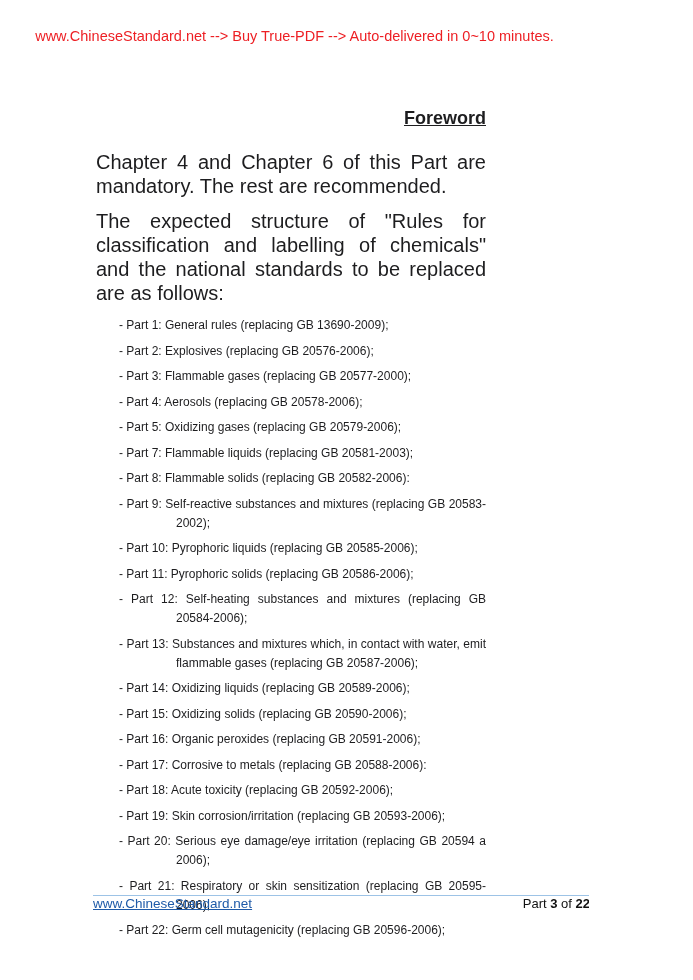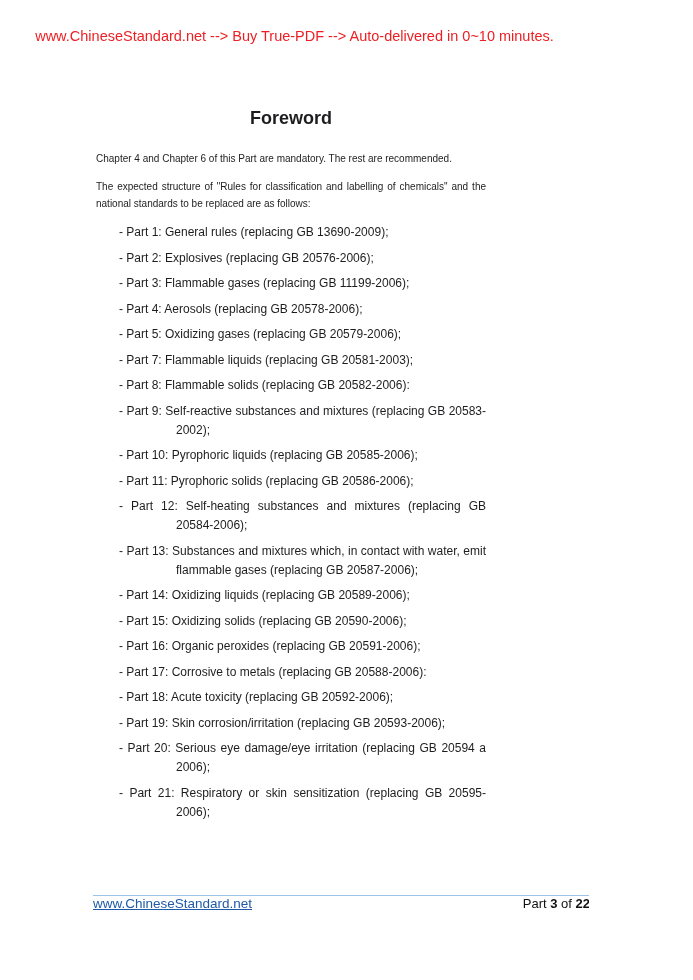--- a/index.html
+++ b/index.html
@@ -17,27 +17,28 @@
     text-align: center;
     font-size: 14.5px;
     cursor: pointer;
   }
   .content {
     margin: 0 103px 0 96px; 
   }
   .doc-title {
     font-size: 18px;
     font-weight: bold;
-    text-align: center;
+    text-align: right;
     line-height: 21px;
     margin: 64px 0 21px 0;
+    text-decoration: underline;
   }
   .para {
-    font-size: 10px;
-    line-height: 17px;
+    font-size: 20px;
+    line-height: 24px;
     text-align: justify;
     margin: 0 0 11px 0;
   }
   .parts { margin-top: 2px; }
   .part-item {
     font-size: 12px;
     line-height: 19px;
     margin-bottom: 6.5px;
     text-align: justify;
     padding-left: 80px;   
@@ -75,38 +76,39 @@
   <div class="content">
     <h1 class="doc-title">Foreword</h1>
 
     <p class="para">Chapter 4 and Chapter 6 of this Part are mandatory. The rest are recommended.</p>
 
     <p class="para">The expected structure of "Rules for classification and labelling of chemicals" and the national standards to be replaced are as follows:</p>
 
     <div class="parts" id="parts-list">
         <div class="part-item">- Part 1: General rules (replacing GB 13690-2009);</div>
         <div class="part-item">- Part 2: Explosives (replacing GB 20576-2006);</div>
-        <div class="part-item">- Part 3: Flammable gases (replacing GB 11199-2006);</div>
+        <div class="part-item">- Part 3: Flammable gases (replacing GB 20577-2000);</div>
         <div class="part-item">- Part 4: Aerosols (replacing GB 20578-2006);</div>
         <div class="part-item">- Part 5: Oxidizing gases (replacing GB 20579-2006);</div>
         <div class="part-item">- Part 7: Flammable liquids (replacing GB 20581-2003);</div>
         <div class="part-item">- Part 8: Flammable solids (replacing GB 20582-2006):</div>
         <div class="part-item">- Part 9: Self-reactive substances and mixtures (replacing GB 20583-2002);</div>
         <div class="part-item">- Part 10: Pyrophoric liquids (replacing GB 20585-2006);</div>
         <div class="part-item">- Part 11: Pyrophoric solids (replacing GB 20586-2006);</div>
         <div class="part-item">- Part 12: Self-heating substances and mixtures (replacing GB 20584-2006);</div>
         <div class="part-item">- Part 13: Substances and mixtures which, in contact with water, emit flammable gases (replacing GB 20587-2006);</div>
         <div class="part-item">- Part 14: Oxidizing liquids (replacing GB 20589-2006);</div>
         <div class="part-item">- Part 15: Oxidizing solids (replacing GB 20590-2006);</div>
         <div class="part-item">- Part 16: Organic peroxides (replacing GB 20591-2006);</div>
         <div class="part-item">- Part 17: Corrosive to metals (replacing GB 20588-2006):</div>
         <div class="part-item">- Part 18: Acute toxicity (replacing GB 20592-2006);</div>
         <div class="part-item">- Part 19: Skin corrosion/irritation (replacing GB 20593-2006);</div>
         <div class="part-item">- Part 20: Serious eye damage/eye irritation (replacing GB 20594 a 2006);</div>
         <div class="part-item">- Part 21: Respiratory or skin sensitization (replacing GB 20595-2006);</div>
+        <div class="part-item">- Part 22: Germ cell mutagenicity (replacing GB 20596-2006);</div>
       </div>
 
   </div>
 
   <div class="footer" style="border-top-color: rgb(157, 195, 230);">
     <span class="footer-link" style="color: rgb(30, 90, 168);">www.ChineseStandard.net</span>
     <span class="pageno">
       <span>Part</span>
       <b>3</b>
       <span>of</span>

